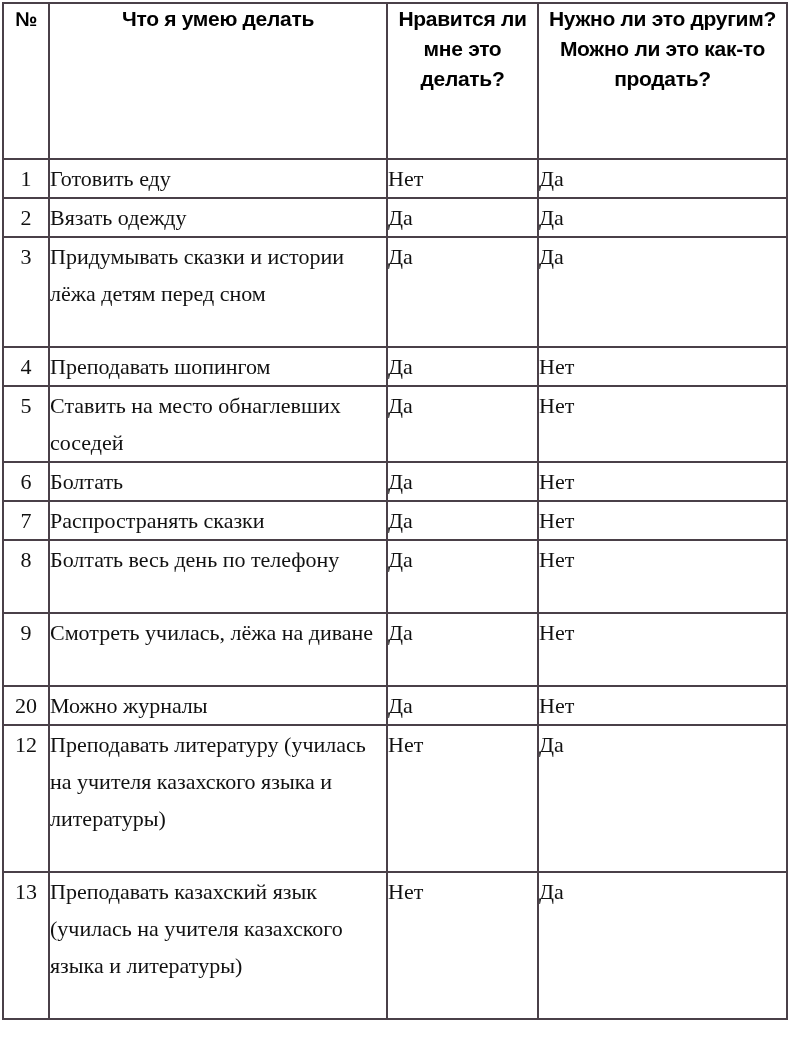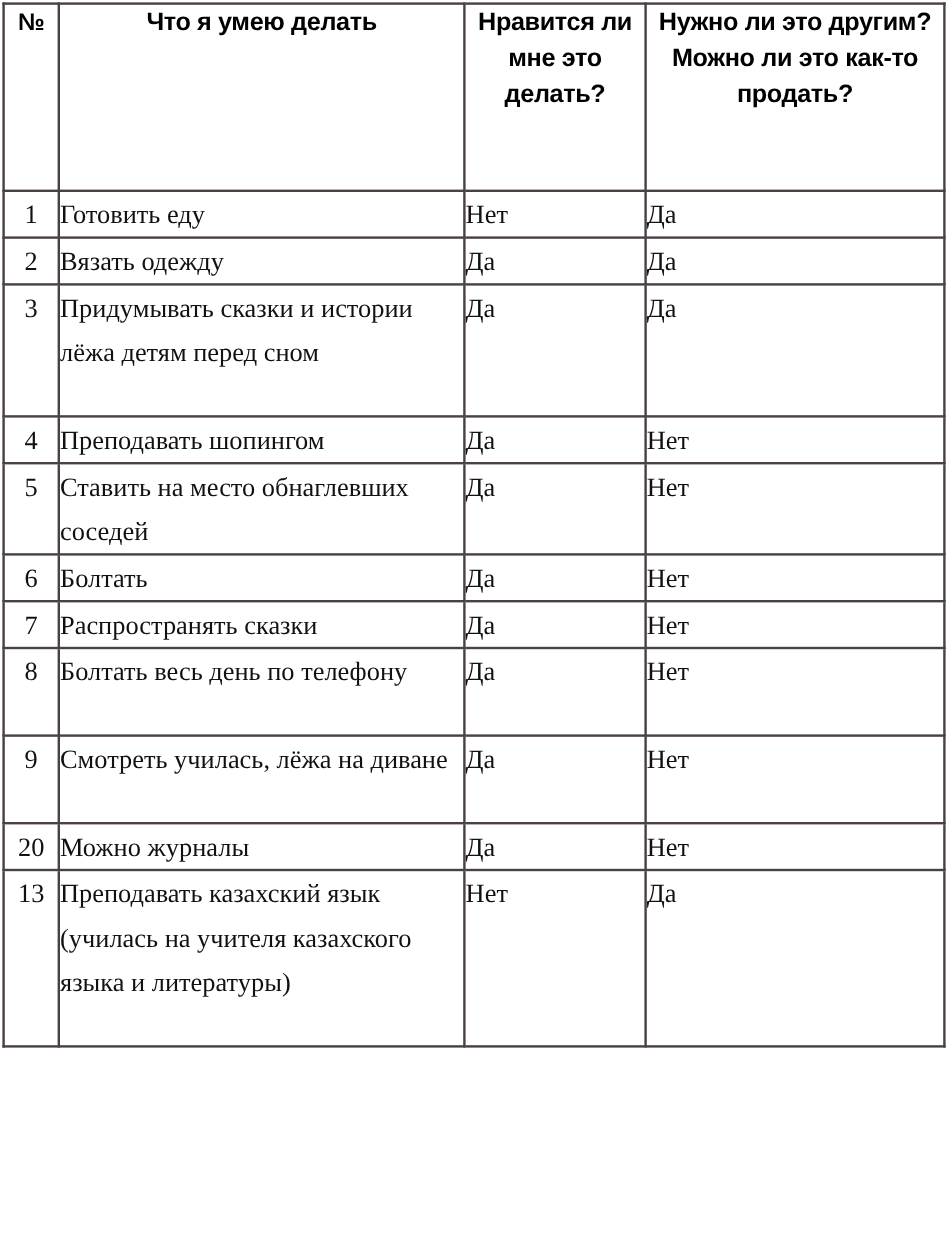--- a/index.html
+++ b/index.html
@@ -142,19 +142,25 @@
         <td class="like">Да</td>
         <td class="need">Нет</td>
       </tr>
       <tr class="bg-white h-1">
         <td class="num">20</td>
         <td class="task">Можно журналы</td>
         <td class="like">Да</td>
         <td class="need">Нет</td>
       </tr>
       <tr class="bg-yellow h-4">
+        <td class="num">12</td>
+        <td class="task">Преподавать литературу (училась на учителя казахского языка и литературы)</td>
+        <td class="like">Нет</td>
+        <td class="need">Да</td>
+      </tr>
+      <tr class="bg-yellow h-4">
         <td class="num">13</td>
         <td class="task">Преподавать казахский язык (училась на учителя казахского языка и литературы)</td>
         <td class="like">Нет</td>
         <td class="need">Да</td>
       </tr>
     </tbody>
 </table>
 
 </body></html>

